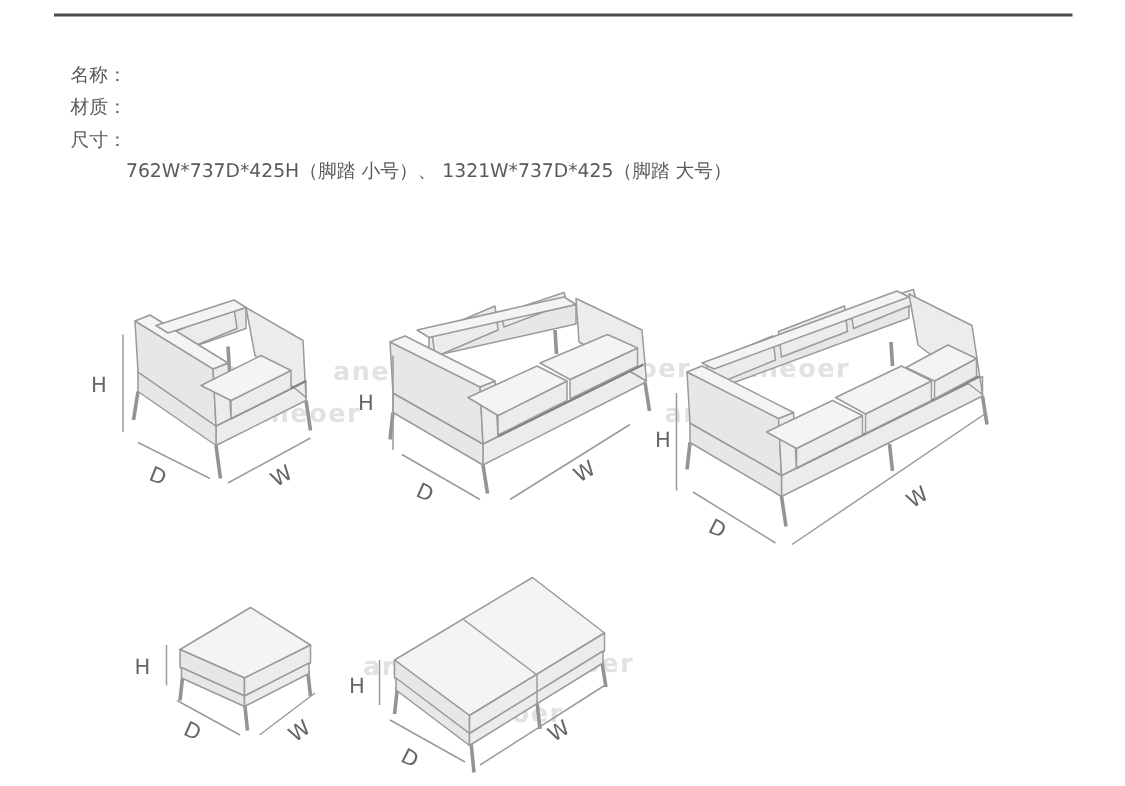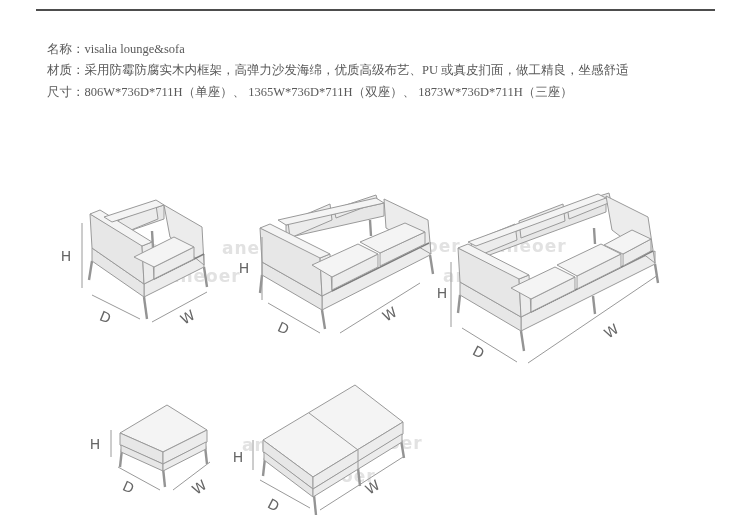--- a/index.html
+++ b/index.html
@@ -1,21 +1,21 @@
 <!DOCTYPE html>
 <html><head>
 <meta charset="utf-8">
 <style>
   html,body{margin:0;padding:0;background:#fff;}
   .canvas{position:relative;width:750px;height:524px;background:#ffffff;
           font-family:"DejaVu Sans",sans-serif;overflow:hidden;}
   .top-rule{position:absolute;left:36px;top:9px;width:679px;height:2px;background:#4d4d4d;}
   .specs{position:absolute;left:47px;top:39px;width:660px;color:#595959;
          font-size:12.5px;line-height:21.4px;}
-  .spec-row{display:flex;white-space:nowrap;font-family:Liberation Serif, serif;}
+  .spec-row{display:flex;white-space:nowrap;}
   .spec-row.indent{padding-left:37px;}
   .spec-label{flex:none;}
   .figure{position:absolute;}
   .wm{position:absolute;color:#e2e2e2;font-size:17px;letter-spacing:1px;
       font-weight:bold;pointer-events:none;user-select:none;}
   svg .outline{fill:none;stroke:#9a9a9a;stroke-width:1;stroke-linejoin:round;}
   svg .face-top{fill:#f4f4f4;stroke:#9a9a9a;stroke-width:1;stroke-linejoin:round;}
   svg .face-front{fill:#ececec;stroke:#9a9a9a;stroke-width:1;stroke-linejoin:round;}
   svg .face-side{fill:#e7e7e7;stroke:#9a9a9a;stroke-width:1;stroke-linejoin:round;}
   svg .leg{fill:none;stroke:#949494;stroke-width:2.4;}
@@ -36,29 +36,30 @@
   <span class="wm" style="left:494px;top:236px">aneoer</span>
   <span class="wm" style="left:168px;top:266px">aneoer</span>
   <span class="wm" style="left:443px;top:266px">aneoer</span>
   <span class="wm" style="left:242px;top:435px">aneoer</span>
   <span class="wm" style="left:350px;top:433px">aneoer</span>
   <span class="wm" style="left:303px;top:466px">aneoer</span>
 
   <div class="specs">
     <div class="spec-row">
       <span class="spec-label">名称：</span>
-      <span class="spec-value">visalia lounge&amp;sofa</span>
     </div>
     <div class="spec-row">
       <span class="spec-label">材质：</span>
-      <span class="spec-value">采用防霉防腐实木内框架，高弹力沙发海绵，优质高级布艺、PU 或真皮扪面，做工精良，坐感舒适</span>
     </div>
     <div class="spec-row">
       <span class="spec-label">尺寸：</span>
-      <span class="spec-value">806W*736D*711H（单座）、 1365W*736D*711H（双座）、 1873W*736D*711H（三座）</span>
+    </div>
+    <div class="spec-row indent">
+      <span class="spec-label"></span>
+      <span class="spec-value">762W*737D*425H（脚踏 小号）、 1321W*737D*425（脚踏 大号）</span>
     </div>
   </div>
 
   <svg class="figure" style="left:52px;top:197px" width="180" height="140" viewBox="0 0 180 140">
     <g>
       <path class="leg" d="M40,64 L37,83"></path>
       <path class="leg" d="M92,100 L95,122"></path>
       <path class="leg" d="M152,70 L155,90"></path>
       <path class="leg" d="M100,34 L101,51"></path>
     </g>

